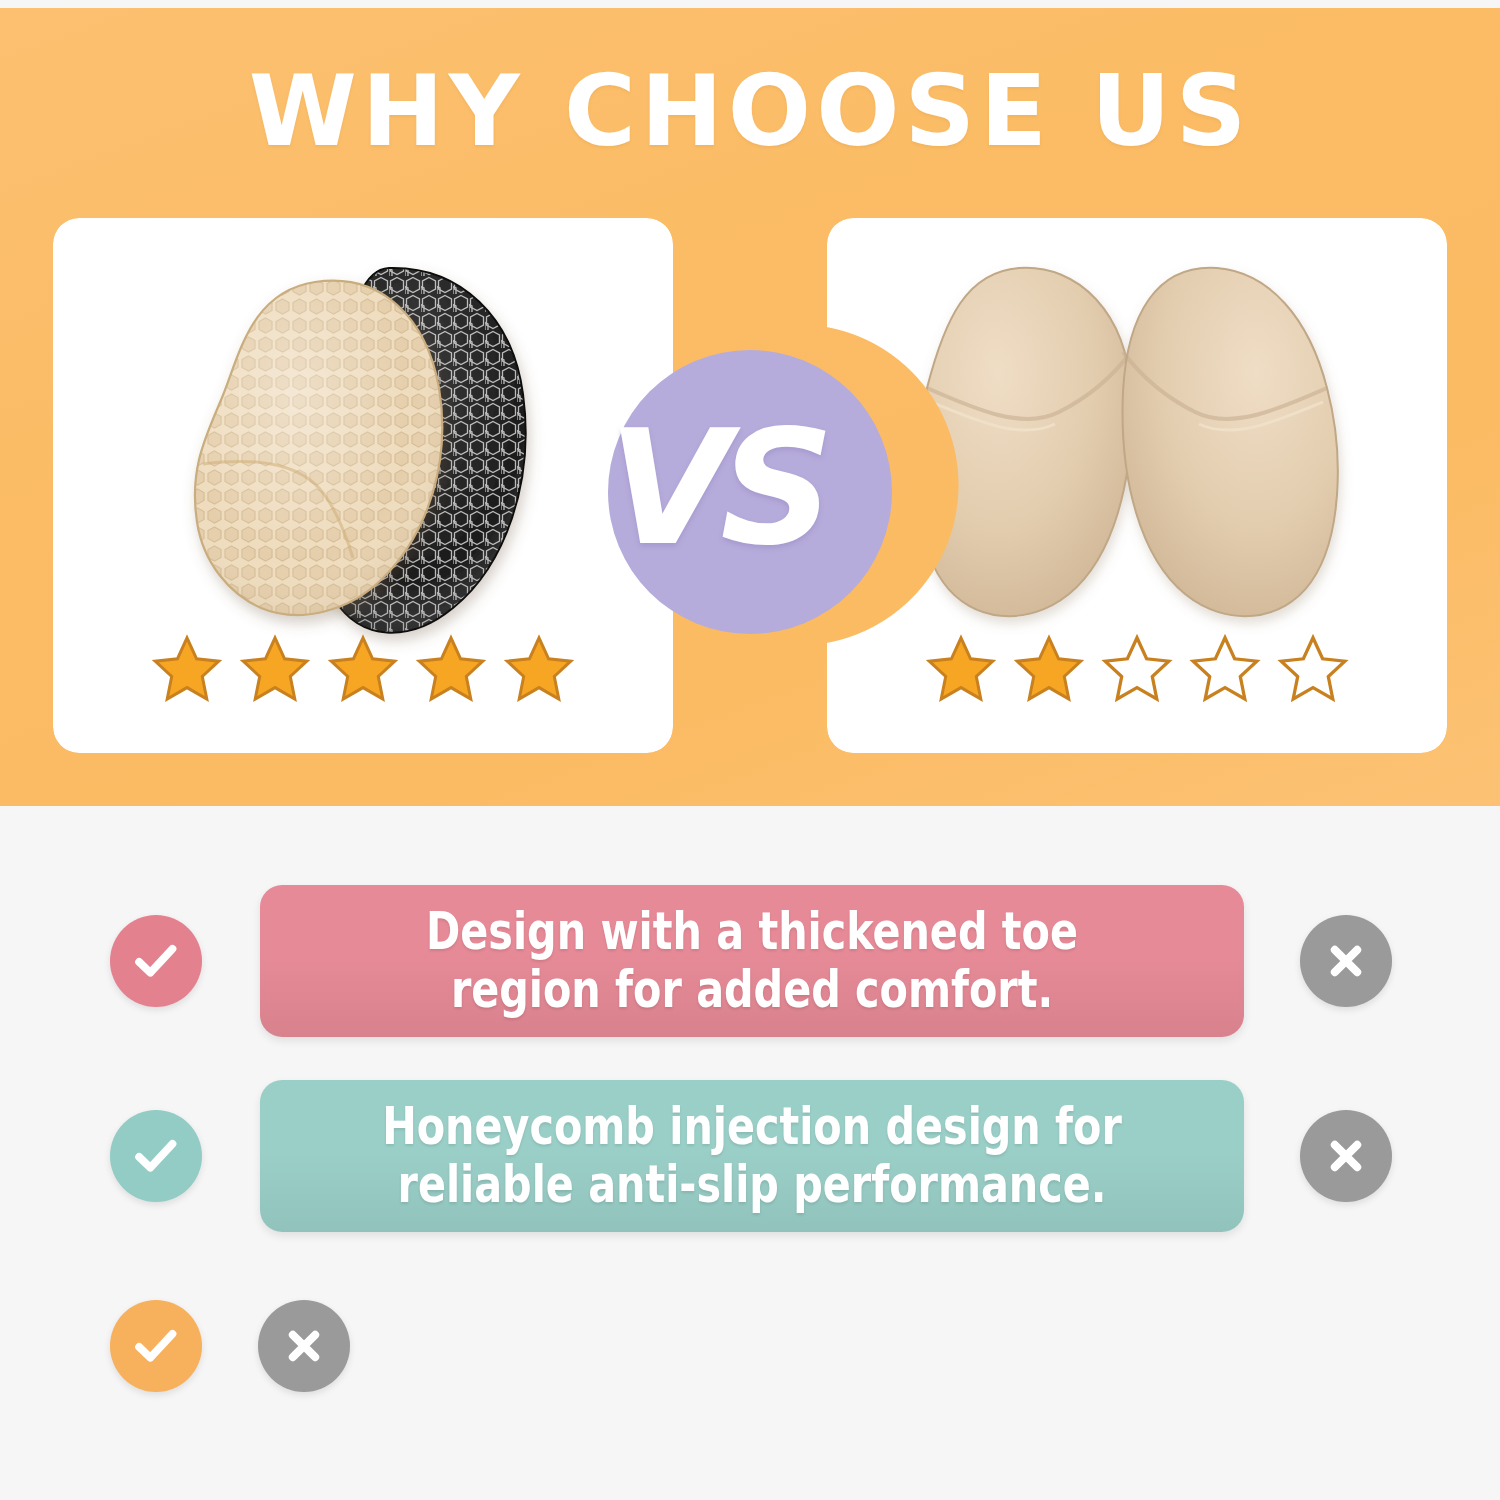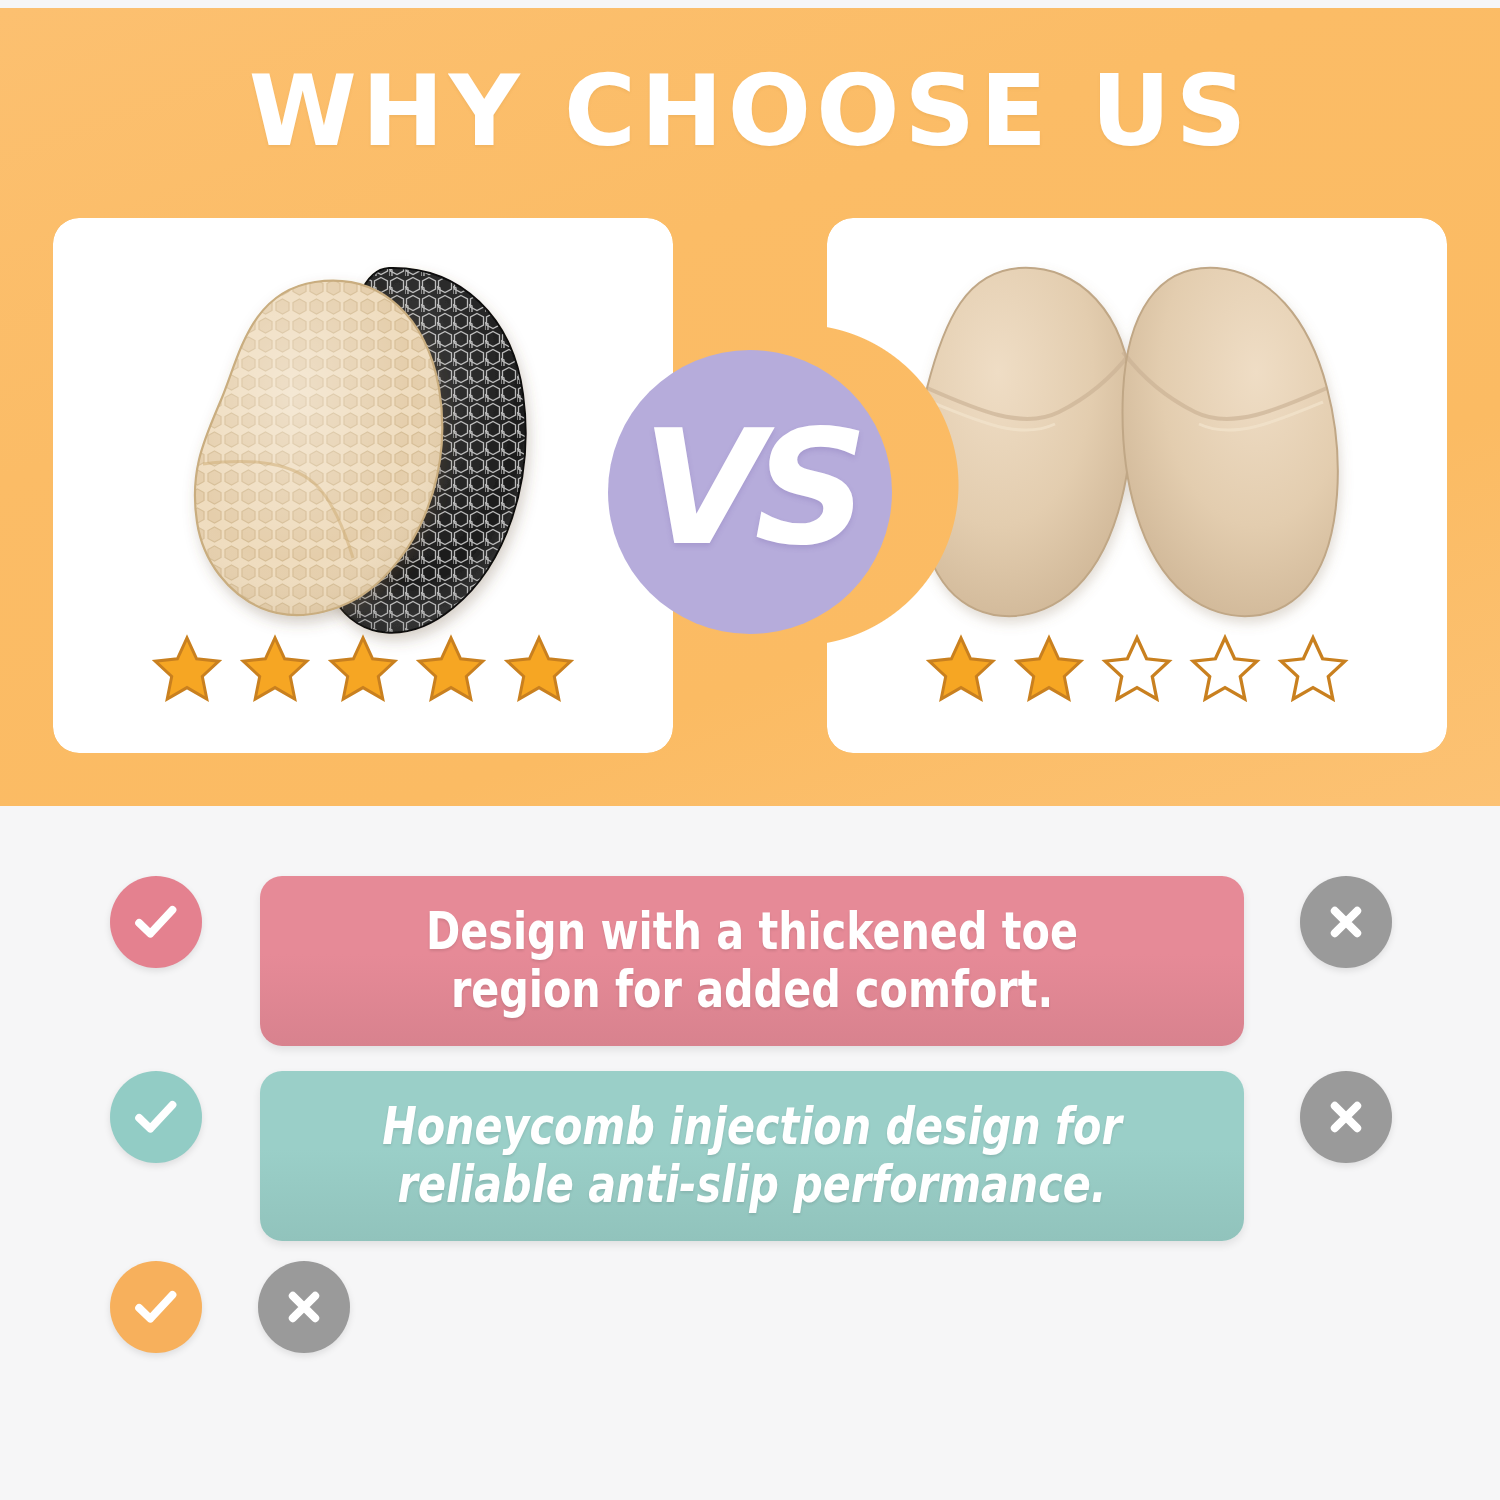--- a/index.html
+++ b/index.html
@@ -66,42 +66,42 @@
   }
   .star { display:block; }
 
   
   #vs-badge {
     position:absolute;
     left:608px; top:342px;
     width:284px; height:284px;
     border-radius:50%;
     background:#b6acdb;
-    display:flex; align-items:center; justify-content:center;
+    display:flex; align-items:center; justify-content:flex-start;
   }
   #vs-text {
     font-family:"DejaVu Sans", sans-serif;
     font-weight:700;
     font-style:italic;
     font-size:158px;
     color:#ffffff;
     letter-spacing:-10px;
     line-height:1;
     transform:translateY(-4px);
     text-shadow:0 3px 5px rgba(120,100,170,.25);
   }
 
   
   #features {
     position:absolute; left:0; top:806px; width:1500px; height:694px;
     background:#f6f6f7;
   }
   .frow {
     position:absolute; left:0; width:1448px; height:170px;
-    display:flex; 
+    display:flex; align-items:center;
   }
   #frow-0 { top:70px; }
   #frow-1 { top:265px; }
   #frow-2 { top:455px; }
 
   .circ {
     position:relative;
     width:92px; height:92px; border-radius:50%;
     flex:0 0 92px;
     display:flex; align-items:center; justify-content:center;
@@ -282,21 +282,21 @@
       </svg>
     </div>
   </div>
 
   <div class="frow" id="frow-1">
     <div class="circ" id="check-1" style="background: rgb(146, 204, 197);">
       <svg class="ico-svg" width="52" height="52" viewBox="0 0 24 24">
         <path d="M4.2 12.4 L9.4 17.4 L19.6 6.4" fill="none" stroke="#ffffff" stroke-width="3.6" stroke-linecap="round" stroke-linejoin="round"></path>
       </svg>
     </div>
-    <div class="pill" style="background: linear-gradient(rgb(154, 207, 200) 0%, rgb(154, 207, 200) 46%, rgb(145, 195, 188) 100%); font-style: italic;">
+    <div class="pill" style="background: linear-gradient(rgb(154, 207, 200) 0%, rgb(154, 207, 200) 46%, rgb(145, 195, 188) 100%);">
       <span class="pill-text">Honeycomb injection design for reliable anti-slip performance.</span>
     </div>
     <div class="circ xcirc" style="background: rgb(154, 154, 154);">
       <svg class="ico-svg" width="48" height="48" viewBox="0 0 24 24">
         <path d="M6.4 6.4 L17.6 17.6 M17.6 6.4 L6.4 17.6" fill="none" stroke="#ffffff" stroke-width="4" stroke-linecap="round"></path>
       </svg>
     </div>
   </div>
 
   <div class="frow" id="frow-2">

